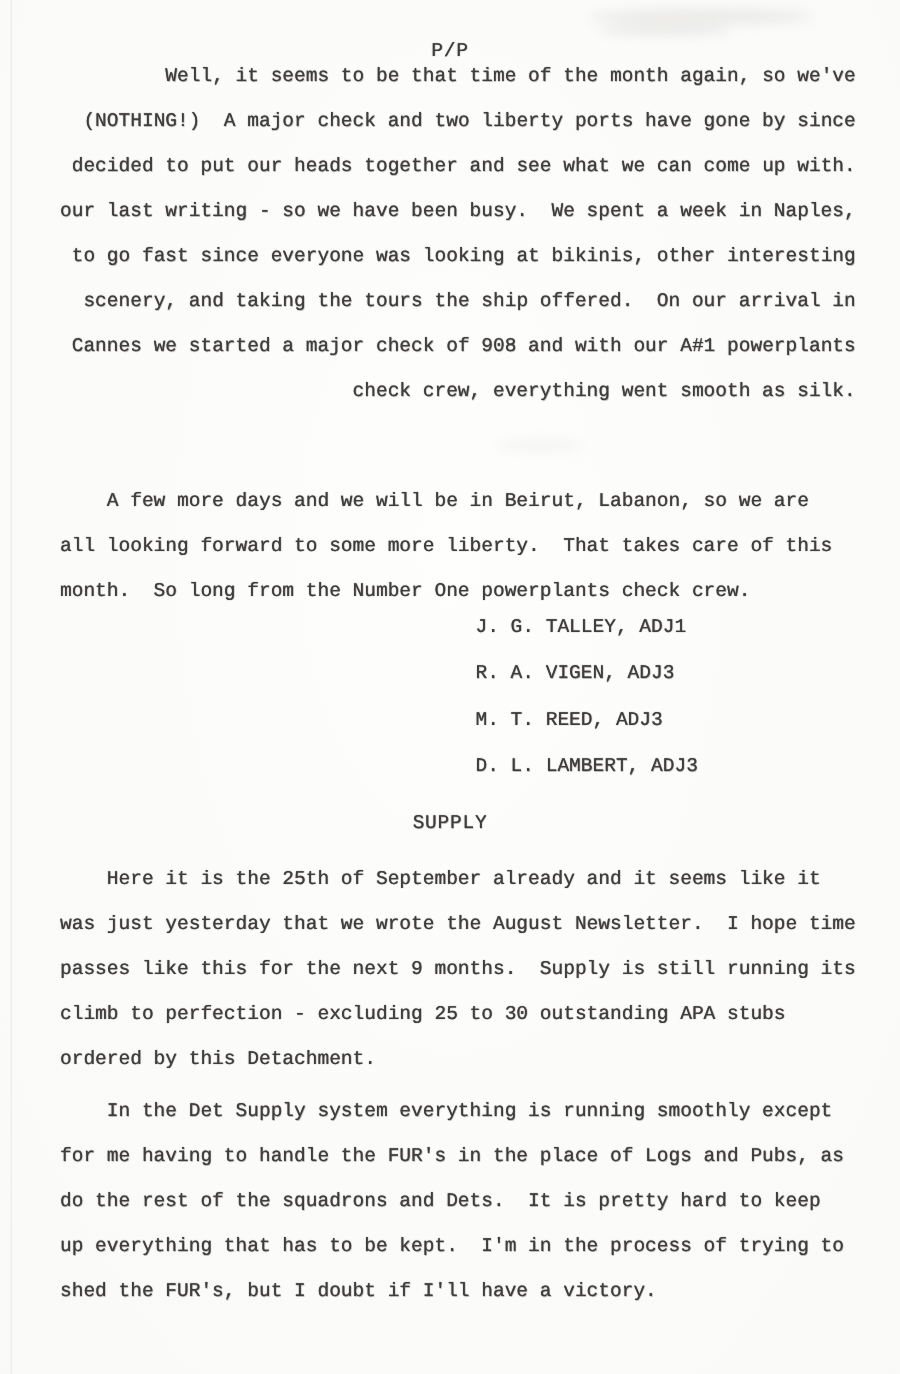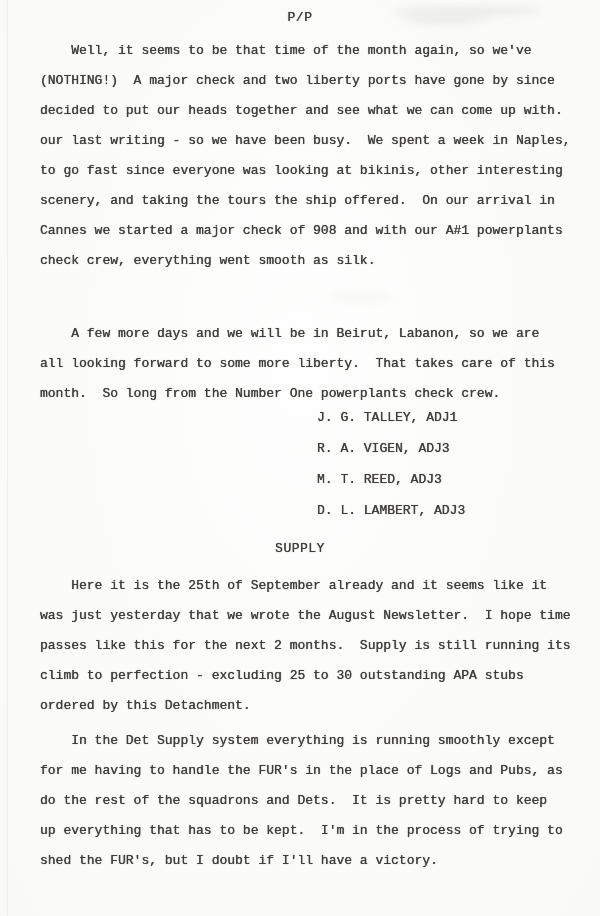--- a/index.html
+++ b/index.html
@@ -18,34 +18,34 @@
     font-family: "Liberation Mono", "DejaVu Sans Mono", monospace;
     font-size: 13px;
     color: #3f3e3c;
   }
   .ink {
     white-space: pre;
     text-shadow: 0 0 0.7px rgba(58,57,54,0.9), 0.4px 0.4px 0 rgba(58,57,54,0.25);
   }
   .page-title {
     position: absolute;
-    top: 8px;
+    top: 24px;
     left: 0;
     width: 100%;
     text-align: center;
     line-height: 20px;
     letter-spacing: 0.5px;
   }
   .para {
     position: absolute;
     left: 40px;
     line-height: 30px;
   }
   .para .line { height: 30px; }
-  .para-1 { top: 36px; }
+  .para-1 { top: 36px; text-align: right; }
   .para-2 { top: 319px; }
   .signature-block {
     position: absolute;
     left: 300px;
     top: 402px;
     line-height: 31px;
   }
   .signature-block .line { height: 31px; margin-left: 17px; }
   .section-heading {
     position: absolute;
@@ -112,21 +112,21 @@
     <div class="line ink">R. A. VIGEN, ADJ3</div>
     <div class="line ink">M. T. REED, ADJ3</div>
     <div class="line ink">D. L. LAMBERT, ADJ3</div>
   </div>
 
   <div class="section-heading ink">SUPPLY</div>
 
   <div class="para para-3">
     <div class="line ink">    Here it is the 25th of September already and it seems like it</div>
     <div class="line ink">was just yesterday that we wrote the August Newsletter.  I hope time</div>
-    <div class="line ink">passes like this for the next 2 months.  Supply is still running its</div>
+    <div class="line ink">passes like this for the next 9 months.  Supply is still running its</div>
     <div class="line ink">climb to perfection - excluding 25 to 30 outstanding APA stubs</div>
     <div class="line ink">ordered by this Detachment.</div>
   </div>
 
   <div class="para para-4">
     <div class="line ink">    In the Det Supply system everything is running smoothly except</div>
     <div class="line ink">for me having to handle the FUR's in the place of Logs and Pubs, as</div>
     <div class="line ink">do the rest of the squadrons and Dets.  It is pretty hard to keep</div>
     <div class="line ink">up everything that has to be kept.  I'm in the process of trying to</div>
     <div class="line ink">shed the FUR's, but I doubt if I'll have a victory.</div>

